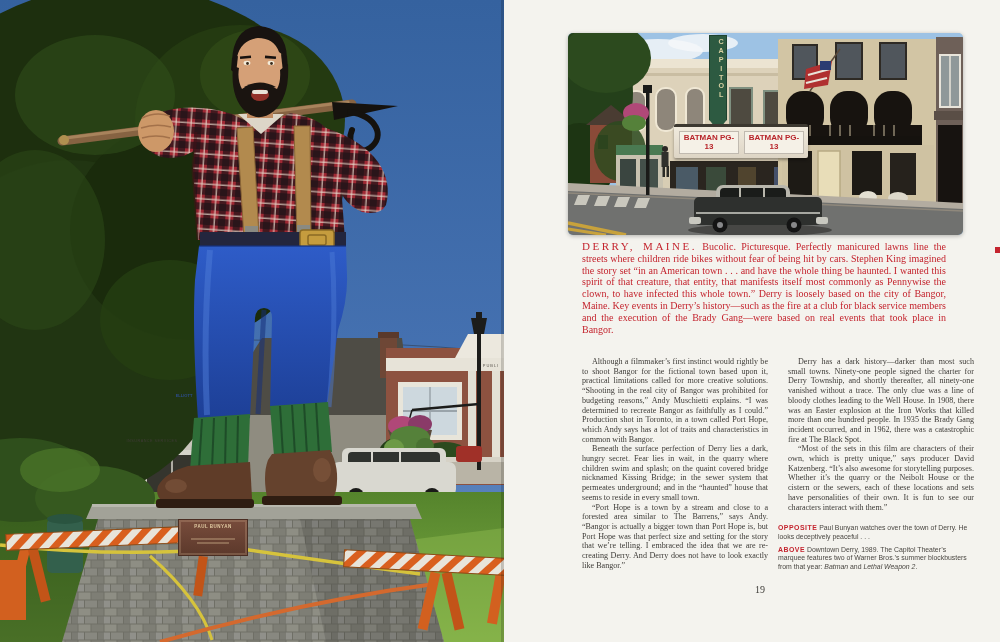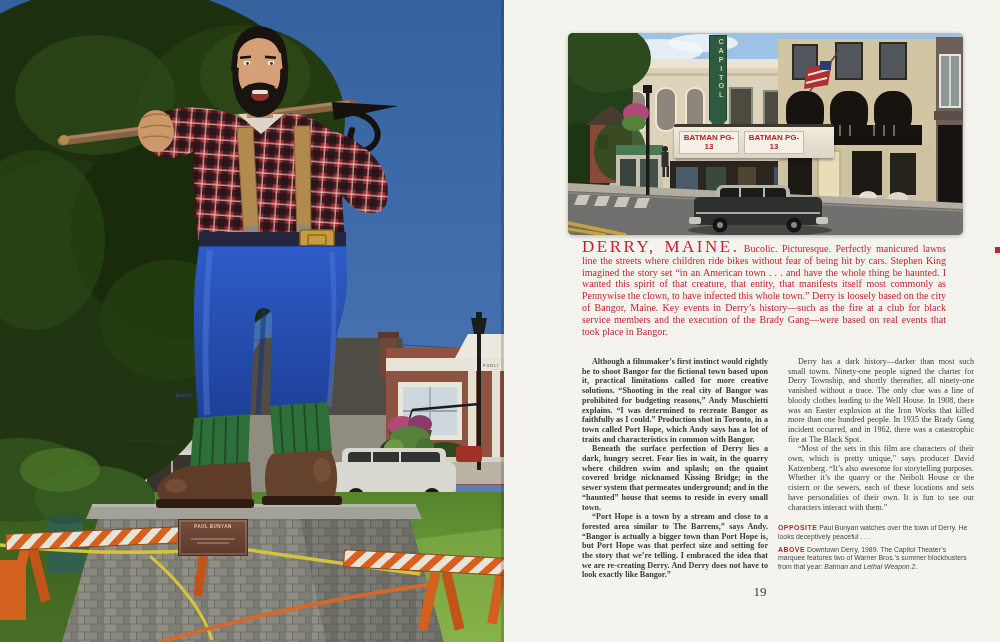--- a/index.html
+++ b/index.html
@@ -18,51 +18,51 @@
   .o{position:absolute;pointer-events:none;}
   .micro{transform:scale(.5);transform-origin:0 0;width:200%;text-align:center;
          font-family:"Liberation Sans",sans-serif;line-height:1.2;}
   
   .capitol{position:absolute;left:141px;top:2px;width:18px;height:96px;background:#2d5a41;
            clip-path:polygon(0 0,100% 0,100% 88%,50% 100%,0 88%);box-shadow:inset 0 0 0 1px #1e4230;}
   .capitol .txt{writing-mode:vertical-rl;text-orientation:upright;
                 font:bold 9px "Liberation Sans",sans-serif;letter-spacing:1px;color:#d8d0a2;
                 width:100%;text-align:center;transform:scale(.8);transform-origin:top center;margin:3px auto 0;}
   
-  .marquee{position:absolute;left:106px;top:91px;width:160px;height:31px;border-radius:2px;
+  .marquee{position:absolute;left:106px;top:91px;width:134px;height:31px;border-radius:2px;
            background:linear-gradient(#f0eadd,#ddd5c5);border-top:3px solid #3c3830;
            box-shadow:0 2px 3px rgba(0,0,0,.35);}
   .mq-panel{position:absolute;top:4px;width:58px;height:21px;background:#f5f1e7;
             border:1px solid #c0bab0;overflow:hidden;}
   .mq1{left:5px;} .mq2{left:70px;}
   .mq-l1{color:#b8242a;font-weight:bold;}
   .mq-l2{color:#2c3d72;font-weight:bold;}
   
   .plaque{position:absolute;left:178px;top:519px;width:68px;height:35px;
           background:linear-gradient(#784c3c,#5c392b);border:1px solid #4a2d22;
           box-shadow:inset 0 0 0 2px rgba(226,198,158,.22);}
   .plaque .title{color:#e3cda4;font-weight:bold;letter-spacing:1px;font-size:9px;margin-top:4px;}
   .plaque .bar{height:2px;background:rgba(222,192,152,.35);margin:3px 12px 0;}
   .sign-logo{left:160px;top:393px;width:48px;color:#2d4d8e;font-weight:bold;}
   .sign-band{left:92px;top:438px;width:120px;color:#3f3b35;letter-spacing:1px;}
   .sign-publi{left:478px;top:363px;width:26px;color:#5a554e;letter-spacing:2px;}
   
   .intro{position:absolute;left:78px;top:241px;width:364px;margin:0;
          font-size:10px;line-height:11.8px;text-align:justify;color:#c4242e;}
-  .intro-lead{font-size:17px;letter-spacing:2.5px;}
+  .intro-lead{font-size:11px;letter-spacing:2.5px;}
   .col{position:absolute;top:357px;width:186px;font-size:8.1px;line-height:9.7px;
        text-align:justify;color:#3d3b37;}
-  .col1{left:78px;font-weight:bold;} .col2{left:284px;}
+  .col1{left:78px;} .col2{left:284px;}
   .col p{margin:0;text-indent:10px;}
   .caps{position:absolute;left:274px;top:524px;width:196px;
         font-family:"Liberation Sans",sans-serif;font-size:6.9px;line-height:8.8px;color:#4a4742;}
   .caps p{margin:0 0 4px 0;}
   .cap-label{color:#c4242e;font-weight:bold;letter-spacing:.5px;}
   .pageno{position:absolute;left:246px;top:584px;width:20px;text-align:center;
-          font-size:13px;color:#3d3b37;}
+          font-size:10px;color:#3d3b37;}
   .red-marker{position:absolute;left:491px;top:247px;width:5px;height:6px;background:#c4242e;}
 </style>
 </head>
 <body>
 
 <div class="spread">
 
   <div class="photo-left">
     <svg width="504" height="642" viewBox="0 0 504 642">
       <defs>

